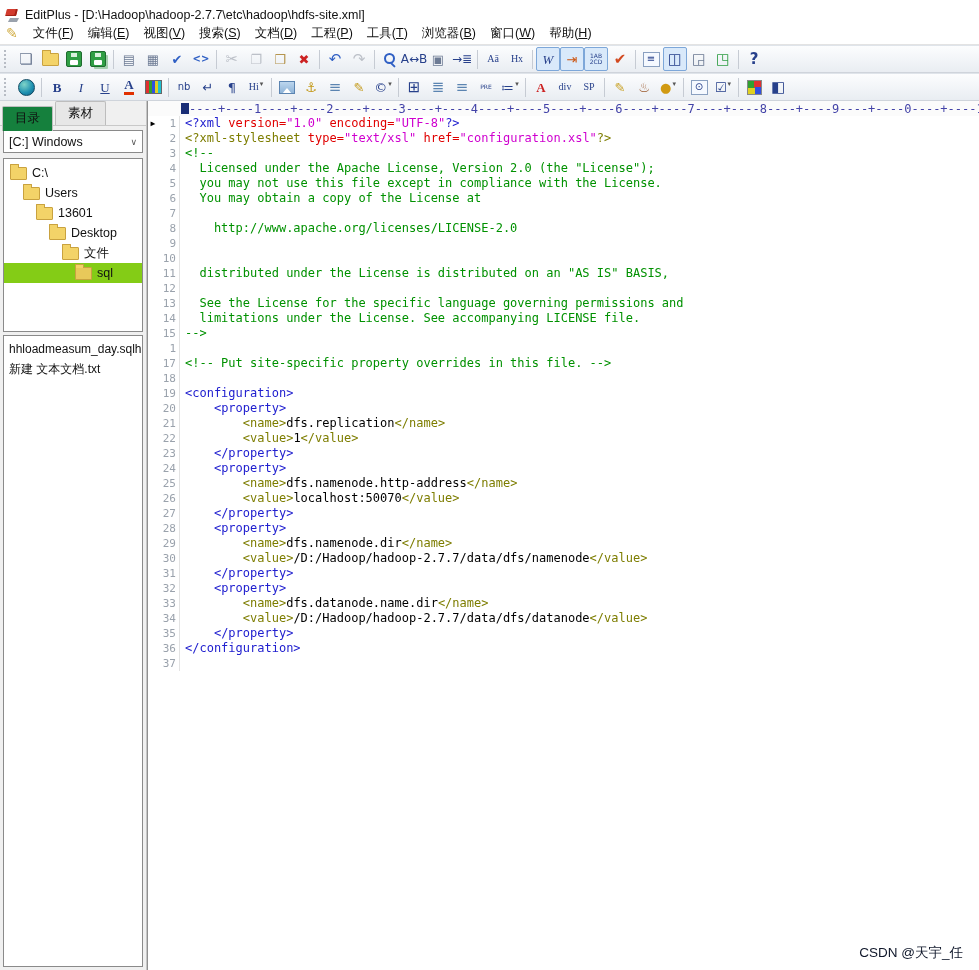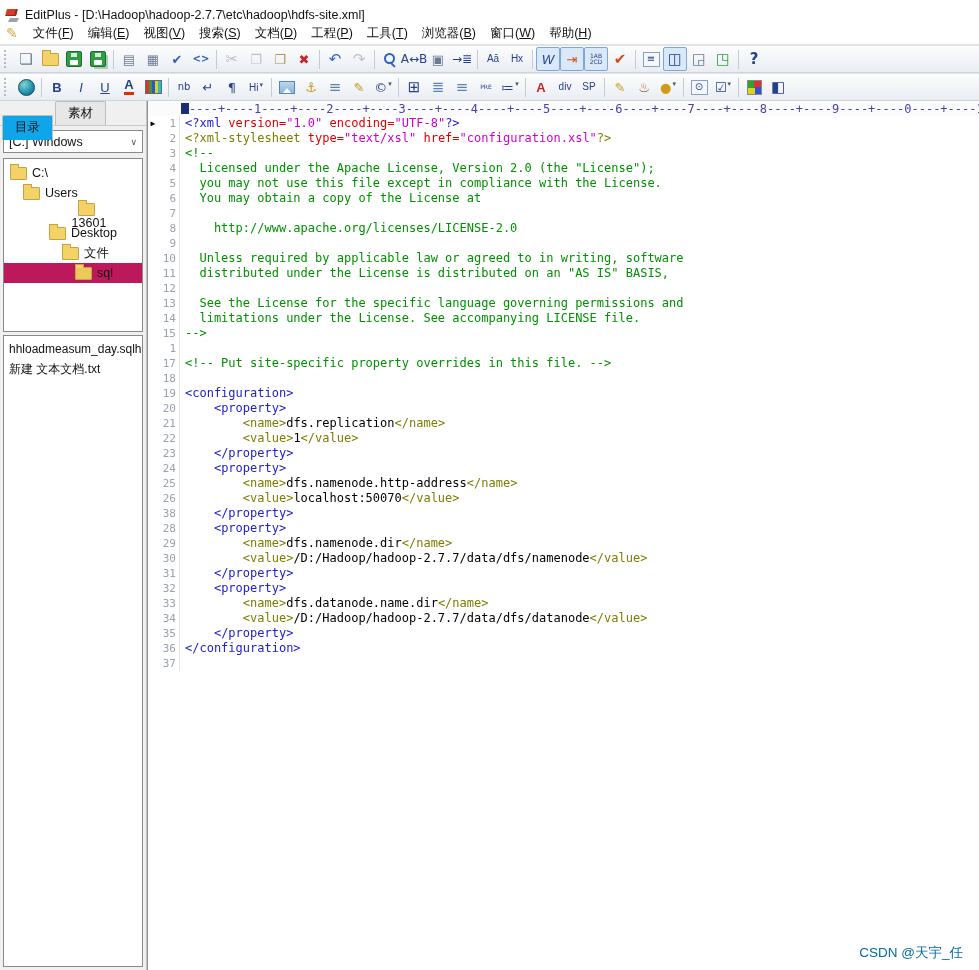--- a/index.html
+++ b/index.html
@@ -21,21 +21,21 @@
   .tsep{width:1px;height:19px;background:#c6cbd3;margin:0 3px}
   .tbtn{width:22px;height:22px;display:flex;align-items:center;justify-content:center;border:1px solid transparent;border-radius:2px;flex:none}
   .tbtn.active{background:#d9e9fa;border-color:#7da7d9}
   .gl{font-size:13px;line-height:1;color:#44506b;font-family:"DejaVu Sans",sans-serif;text-align:center}
   .gl.slate{color:#6d7b94}.gl.blue{color:#2f5fc4}.gl.dis{color:#bcc0c8}.gl.tan{color:#b5954e}
   .gl.red{color:#cc2222}.gl.navy{color:#27408b}.gl.orange{color:#cc5511}.gl.redorange{color:#d2491f}
   .gl.green{color:#2f9e44}.gl.gold{color:#c49a1a}.gl.steel{color:#5b84b1}.gl.khaki{color:#c9a227}
   .gl.brown{color:#9c5a2d}.gl.amber{color:#d19a12}
   .gl.big{font-size:15px}.gl.small{font-size:10px}.gl.tiny{font-size:12px}
   .gl.micro{font-size:6px;line-height:6px}
-  .gl.serif{font-family:Liberation Sans, sans-serif}
+  .gl.serif{font-family:Liberation Serif, serif}
   .gl.ital{font-style:italic}.gl.bold{font-weight:bold}.gl.und{text-decoration:underline}
   .gl.pre{white-space:pre}
   .gl.redbar{border-bottom:3px solid #e03000;line-height:.95}
   .gl.boxed{border:1px solid #8aa0c0;background:#f5f9ff;width:15px;height:13px;font-size:10px;line-height:12px}
   .gl.drop::after{content:"▾";font-size:7px;color:#555;vertical-align:super;margin-left:1px}
   
   .icf{display:inline-block;width:15px;height:11px;background:var(--folder,#f3d368);border:1px solid #c9a23f;border-radius:1px;position:relative;flex:none}
   .icf::before{content:"";position:absolute;top:-4px;left:-1px;width:7px;height:3px;background:var(--folder,#f3d368);border:1px solid #c9a23f;border-bottom:none;border-radius:1px 1px 0 0}
   .ifloppy{width:14px;height:14px;background:#2f9e44;border:1px solid #1e6b2e;border-radius:2px;position:relative}
   .ifloppy::before{content:"";position:absolute;left:4px;top:1px;width:6px;height:4px;background:#d9f0dd}
@@ -47,48 +47,48 @@
   .iglobe{width:15px;height:15px;border-radius:50%;background:radial-gradient(circle at 35% 30%,#7fd4c8,#1d8fb0 60%,#145f86);border:1px solid #0e4a63}
   .ipal{width:15px;height:12px;border:1px solid #666;background:linear-gradient(90deg,#e03030 0 20%,#30a030 20% 40%,#3050e0 40% 60%,#e0d020 60% 80%,#20c0d0 80%)}
   .iquad{width:13px;height:13px;border:1px solid #888;background:conic-gradient(#e03030 0 25%,#3050e0 25% 50%,#e0d020 50% 75%,#30a030 75%)}
   .iimg{width:14px;height:11px;background:linear-gradient(#bcd6ee,#8fb4d8);border:1px solid #5b84b1;position:relative;overflow:hidden}
   .iimg::after{content:"";position:absolute;bottom:-1px;left:2px;border-left:5px solid transparent;border-right:5px solid transparent;border-bottom:6px solid #fff}
   
   .main{display:flex;height:874px}
   .sidebar{width:146px;flex:none;background:#f0f0f0;display:flex;flex-direction:column;border-right:1px solid #c5c5c5}
   .tabs{height:24px;display:flex;align-items:flex-end;padding-left:2px;border-bottom:1px solid #c9c9c9}
   .tab{padding:3px 12px 3px;font-size:12.5px;border:1px solid #bdbdbd;border-bottom:none;background:#e7e7e7;border-radius:2px 2px 0 0;margin-right:2px}
-  .tab.active{background:#0ea5e9;padding-bottom:4px;position:relative;top:15px}
+  .tab.active{background:#15803d;padding-bottom:4px;position:relative;top:6px}
   .combo{height:21px;margin:4px 3px 1px;background:#fff;border:1px solid #8a8a8a;display:flex;align-items:center;justify-content:space-between;padding:0 5px;font-size:12.5px}
   .combo .chev{font-size:9px;color:#555}
   .treebox{height:168px;margin:4px 3px 1px;background:#fff;border:1px solid #8a8a8a;overflow:hidden;padding-top:4px}
   .trow{display:flex;align-items:center;height:20px;font-size:12.5px;white-space:nowrap}
   .trow .icf{margin-right:5px}
-  .trow.sel{background:#be185d}
+  .trow.sel{background:#84cc16}
   .trow.sel .icf{background:#e8c95a}
   .filebox{flex:1;margin:2px 3px 8px;background:#fff;border:1px solid #8a8a8a;overflow:hidden;padding:3px 0 0 5px}
   .frow{height:17.5px;line-height:17.5px;font-size:12px;white-space:nowrap;overflow:hidden}
   
   .editor{flex:1;display:flex;flex-direction:column;background:#fff;border-left:1px solid #909090;overflow:hidden}
   .ruler{height:15px;flex:none;display:flex;align-items:center;background:#fbfbfb;overflow:hidden}
   .rspace{width:33px;flex:none}
   .rblock{width:8px;height:11px;background:#1b2f77;flex:none}
   .rtext{font-family:"DejaVu Sans Mono",monospace;font-size:12px;color:var(--ruler,#4343a8);white-space:pre;overflow:hidden}
   .codewrap{flex:1;overflow:hidden;cursor:text}
   .code-line{display:flex;height:15px;line-height:15px;font-family:"DejaVu Sans Mono",monospace;font-size:12px;white-space:pre}
   .mark{width:10px;flex:none;font-size:8px;color:#000;display:flex;align-items:center;justify-content:center}
   .ln{width:18px;flex:none;text-align:right;color:#9aa2ac;font-size:11px;padding-right:3px}
   .gsep{width:1px;flex:none;background:#e3e3e3;margin-right:5px}
   .sx-tag{color:var(--tag,#2120cf)}
   .sx-tag2{color:var(--tag2,#7d7d00)}
   .sx-attr{color:var(--attr,#e00000)}
   .sx-val{color:var(--val,#cf00cf)}
   .sx-cmt{color:var(--cmt,#009100)}
   .sx-txt{color:var(--txt,#000)}
-  .watermark{position:absolute;right:16px;bottom:8px;color:#0369a1;font-size:13.5px}
+  .watermark{position:absolute;right:16px;bottom:8px;color:#0f172a;font-size:13.5px}
 </style>
 </head>
 <body>
 
 <div class="titlebar">
   <span class="appicon"></span>
   <span>EditPlus - [D:\Hadoop\hadoop-2.7.7\etc\hadoop\hdfs-site.xml]</span>
 </div>
 
 <div class="menubar">
@@ -320,21 +320,21 @@
     </div>
     <div class="treebox">
         <span class="trow" style="padding-left: 6px;">
           <span class="icf"></span>
           <span class="tlabel">C:\</span>
         </span>
         <span class="trow" style="padding-left: 19px;">
           <span class="icf"></span>
           <span class="tlabel">Users</span>
         </span>
-        <span class="trow" style="padding-left: 32px; flex-direction: column;">
+        <span class="trow" style="padding-left: 32px;">
           <span class="icf"></span>
           <span class="tlabel">13601</span>
         </span>
         <span class="trow" style="padding-left: 45px;">
           <span class="icf"></span>
           <span class="tlabel">Desktop</span>
         </span>
         <span class="trow" style="padding-left: 58px;">
           <span class="icf"></span>
           <span class="tlabel">文件</span>
@@ -356,38 +356,38 @@
     <div class="codewrap">
         <span class="code-line"><span class="mark">▶</span><span class="ln">1</span><span class="gsep"></span><span class="codeseg"><span class="sx-tag">&lt;?xml </span><span class="sx-attr">version=</span><span class="sx-val">"1.0"</span><span class="sx-txt"> </span><span class="sx-attr">encoding=</span><span class="sx-val">"UTF-8"</span><span class="sx-tag">?&gt;</span></span></span>
         <span class="code-line"><span class="mark"></span><span class="ln">2</span><span class="gsep"></span><span class="codeseg"><span class="sx-tag2">&lt;?xml-stylesheet </span><span class="sx-attr">type=</span><span class="sx-val">"text/xsl"</span><span class="sx-txt"> </span><span class="sx-attr">href=</span><span class="sx-val">"configuration.xsl"</span><span class="sx-tag2">?&gt;</span></span></span>
         <span class="code-line"><span class="mark"></span><span class="ln">3</span><span class="gsep"></span><span class="codeseg"><span class="sx-cmt">&lt;!--</span></span></span>
         <span class="code-line"><span class="mark"></span><span class="ln">4</span><span class="gsep"></span><span class="codeseg"><span class="sx-cmt">  Licensed under the Apache License, Version 2.0 (the "License");</span></span></span>
         <span class="code-line"><span class="mark"></span><span class="ln">5</span><span class="gsep"></span><span class="codeseg"><span class="sx-cmt">  you may not use this file except in compliance with the License.</span></span></span>
         <span class="code-line"><span class="mark"></span><span class="ln">6</span><span class="gsep"></span><span class="codeseg"><span class="sx-cmt">  You may obtain a copy of the License at</span></span></span>
         <span class="code-line"><span class="mark"></span><span class="ln">7</span><span class="gsep"></span><span class="codeseg"></span></span>
         <span class="code-line"><span class="mark"></span><span class="ln">8</span><span class="gsep"></span><span class="codeseg"><span class="sx-cmt">    http://www.apache.org/licenses/LICENSE-2.0</span></span></span>
         <span class="code-line"><span class="mark"></span><span class="ln">9</span><span class="gsep"></span><span class="codeseg"></span></span>
-        <span class="code-line"><span class="mark"></span><span class="ln">10</span><span class="gsep"></span><span class="codeseg"><span class="sx-cmt">  Unless required by applicable law or agreed to in writing, software</span></span></span>
+        <span class="code-line"><span class="mark"></span><span class="ln">10</span><span class="gsep"></span></span>
         <span class="code-line"><span class="mark"></span><span class="ln">11</span><span class="gsep"></span><span class="codeseg"><span class="sx-cmt">  distributed under the License is distributed on an "AS IS" BASIS,</span></span></span>
         <span class="code-line"><span class="mark"></span><span class="ln">12</span><span class="gsep"></span></span>
         <span class="code-line"><span class="mark"></span><span class="ln">13</span><span class="gsep"></span><span class="codeseg"><span class="sx-cmt">  See the License for the specific language governing permissions and</span></span></span>
         <span class="code-line"><span class="mark"></span><span class="ln">14</span><span class="gsep"></span><span class="codeseg"><span class="sx-cmt">  limitations under the License. See accompanying LICENSE file.</span></span></span>
         <span class="code-line"><span class="mark"></span><span class="ln">15</span><span class="gsep"></span><span class="codeseg"><span class="sx-cmt">--&gt;</span></span></span>
         <span class="code-line"><span class="mark"></span><span class="ln">1</span><span class="gsep"></span><span class="codeseg"></span></span>
         <span class="code-line"><span class="mark"></span><span class="ln">17</span><span class="gsep"></span><span class="codeseg"><span class="sx-cmt">&lt;!-- Put site-specific property overrides in this file. --&gt;</span></span></span>
         <span class="code-line"><span class="mark"></span><span class="ln">18</span><span class="gsep"></span><span class="codeseg"></span></span>
         <span class="code-line"><span class="mark"></span><span class="ln">19</span><span class="gsep"></span><span class="codeseg"><span class="sx-tag">&lt;configuration&gt;</span></span></span>
         <span class="code-line"><span class="mark"></span><span class="ln">20</span><span class="gsep"></span><span class="codeseg"><span class="sx-txt">    </span><span class="sx-tag">&lt;property&gt;</span></span></span>
         <span class="code-line"><span class="mark"></span><span class="ln">21</span><span class="gsep"></span><span class="codeseg"><span class="sx-txt">        </span><span class="sx-tag2">&lt;name&gt;</span><span class="sx-txt">dfs.replication</span><span class="sx-tag2">&lt;/name&gt;</span></span></span>
         <span class="code-line"><span class="mark"></span><span class="ln">22</span><span class="gsep"></span><span class="codeseg"><span class="sx-txt">        </span><span class="sx-tag2">&lt;value&gt;</span><span class="sx-txt">1</span><span class="sx-tag2">&lt;/value&gt;</span></span></span>
         <span class="code-line"><span class="mark"></span><span class="ln">23</span><span class="gsep"></span><span class="codeseg"><span class="sx-txt">    </span><span class="sx-tag">&lt;/property&gt;</span></span></span>
         <span class="code-line"><span class="mark"></span><span class="ln">24</span><span class="gsep"></span><span class="codeseg"><span class="sx-txt">    </span><span class="sx-tag">&lt;property&gt;</span></span></span>
         <span class="code-line"><span class="mark"></span><span class="ln">25</span><span class="gsep"></span><span class="codeseg"><span class="sx-txt">        </span><span class="sx-tag2">&lt;name&gt;</span><span class="sx-txt">dfs.namenode.http-address</span><span class="sx-tag2">&lt;/name&gt;</span></span></span>
         <span class="code-line"><span class="mark"></span><span class="ln">26</span><span class="gsep"></span><span class="codeseg"><span class="sx-txt">        </span><span class="sx-tag2">&lt;value&gt;</span><span class="sx-txt">localhost:50070</span><span class="sx-tag2">&lt;/value&gt;</span></span></span>
-        <span class="code-line"><span class="mark"></span><span class="ln">38</span><span class="gsep"></span><span class="codeseg"><span class="sx-txt">    </span><span class="sx-tag">&lt;/property&gt;</span></span></span>
+        <span class="code-line"><span class="mark"></span><span class="ln">27</span><span class="gsep"></span><span class="codeseg"><span class="sx-txt">    </span><span class="sx-tag">&lt;/property&gt;</span></span></span>
         <span class="code-line"><span class="mark"></span><span class="ln">28</span><span class="gsep"></span><span class="codeseg"><span class="sx-txt">    </span><span class="sx-tag">&lt;property&gt;</span></span></span>
         <span class="code-line"><span class="mark"></span><span class="ln">29</span><span class="gsep"></span><span class="codeseg"><span class="sx-txt">        </span><span class="sx-tag2">&lt;name&gt;</span><span class="sx-txt">dfs.namenode.dir</span><span class="sx-tag2">&lt;/name&gt;</span></span></span>
         <span class="code-line"><span class="mark"></span><span class="ln">30</span><span class="gsep"></span><span class="codeseg"><span class="sx-txt">        </span><span class="sx-tag2">&lt;value&gt;</span><span class="sx-txt">/D:/Hadoop/hadoop-2.7.7/data/dfs/namenode</span><span class="sx-tag2">&lt;/value&gt;</span></span></span>
         <span class="code-line"><span class="mark"></span><span class="ln">31</span><span class="gsep"></span><span class="codeseg"><span class="sx-txt">    </span><span class="sx-tag">&lt;/property&gt;</span></span></span>
         <span class="code-line"><span class="mark"></span><span class="ln">32</span><span class="gsep"></span><span class="codeseg"><span class="sx-txt">    </span><span class="sx-tag">&lt;property&gt;</span></span></span>
         <span class="code-line"><span class="mark"></span><span class="ln">33</span><span class="gsep"></span><span class="codeseg"><span class="sx-txt">        </span><span class="sx-tag2">&lt;name&gt;</span><span class="sx-txt">dfs.datanode.name.dir</span><span class="sx-tag2">&lt;/name&gt;</span></span></span>
         <span class="code-line"><span class="mark"></span><span class="ln">34</span><span class="gsep"></span><span class="codeseg"><span class="sx-txt">        </span><span class="sx-tag2">&lt;value&gt;</span><span class="sx-txt">/D:/Hadoop/hadoop-2.7.7/data/dfs/datanode</span><span class="sx-tag2">&lt;/value&gt;</span></span></span>
         <span class="code-line"><span class="mark"></span><span class="ln">35</span><span class="gsep"></span><span class="codeseg"><span class="sx-txt">    </span><span class="sx-tag">&lt;/property&gt;</span></span></span>
         <span class="code-line"><span class="mark"></span><span class="ln">36</span><span class="gsep"></span><span class="codeseg"><span class="sx-tag">&lt;/configuration&gt;</span></span></span>
         <span class="code-line"><span class="mark"></span><span class="ln">37</span><span class="gsep"></span><span class="codeseg"></span></span>

